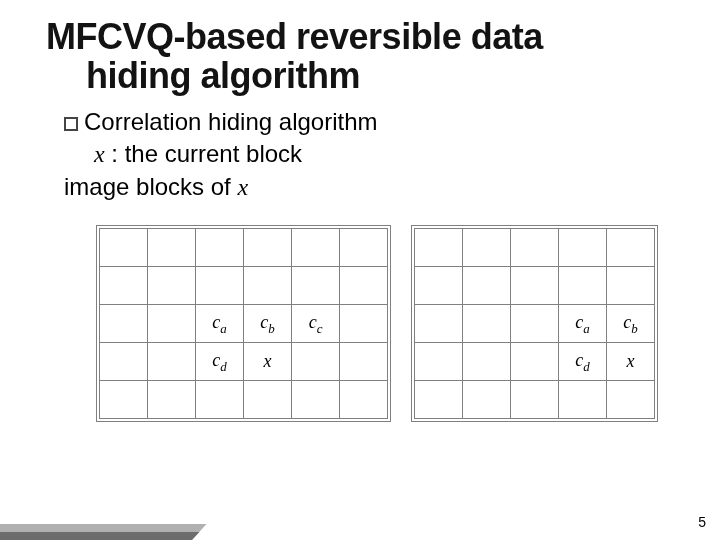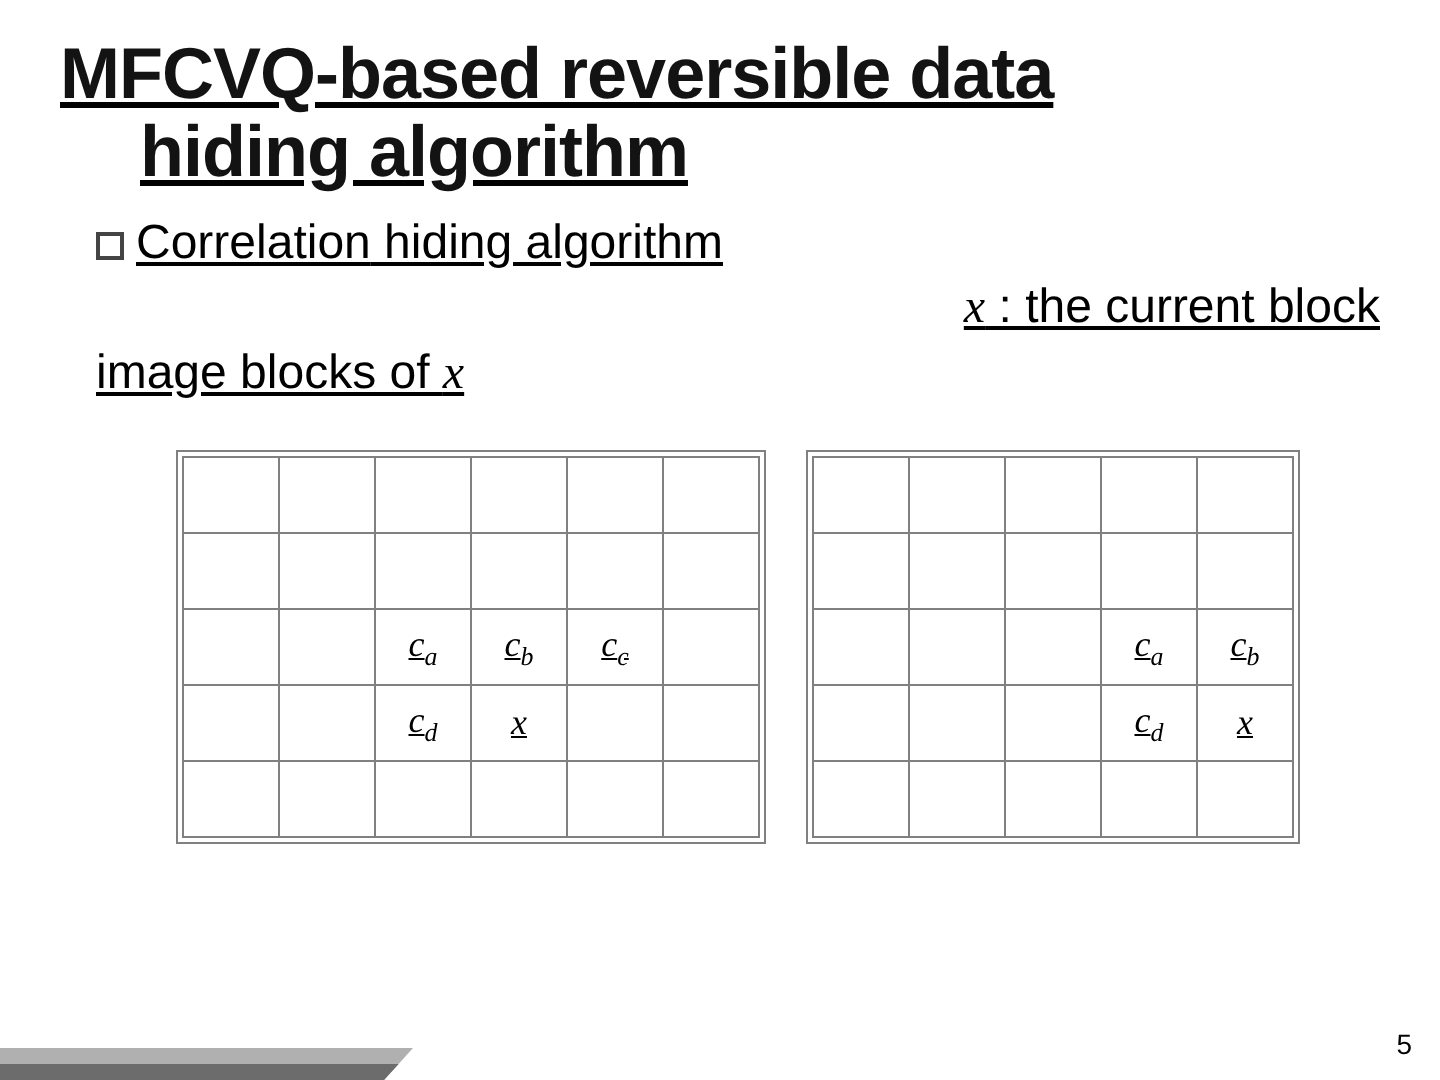--- a/index.html
+++ b/index.html
@@ -8,22 +8,21 @@
     width: 720px; height: 540px;
     background: #ffffff;
     font-family: Verdana, Arial, sans-serif;
     color: #000;
     position: relative;
     overflow: hidden;
   }
   .slide {
     width: 720px; height: 540px;
     position: relative;
-    padding: 12px 30px 0 26px;
-    text-decoration: underline;
+    padding: 12px 30px 0 42px;
   }
   .title {
     font-size: 36px;
     line-height: 1.08;
     font-weight: 700;
     color: #131313;
     margin: 6px 0 10px 4px;
     letter-spacing: -0.5px;
   }
   .title .line1 { display: block; }
@@ -37,21 +36,21 @@
   }
   .bullet-row { display: block; }
   .bullet-box {
     display: inline-block;
     width: 14px; height: 14px;
     border: 2px solid #444;
     margin-right: 6px;
     vertical-align: -1px;
     background: #fff;
   }
-  .indent-1 { margin-left: 30px; text-align: right; }
+  .indent-1 { margin-left: 30px; }
   .indent-2 { margin-left: 30px; }
   .math-i { font-style: italic; font-family: "Times New Roman", serif; }
   .sub { font-size: 0.7em; vertical-align: sub; font-style: italic; font-family: "Times New Roman", serif; }
   .diagram-area {
     margin-top: 22px;
     display: flex;
     gap: 20px;
     justify-content: center;
     padding: 0 14px;
   }

